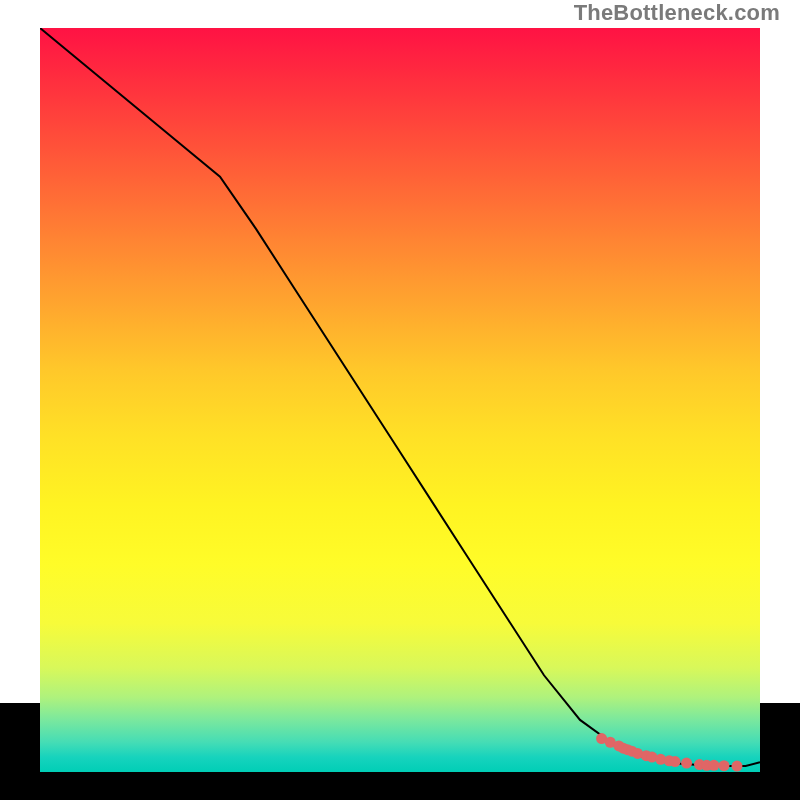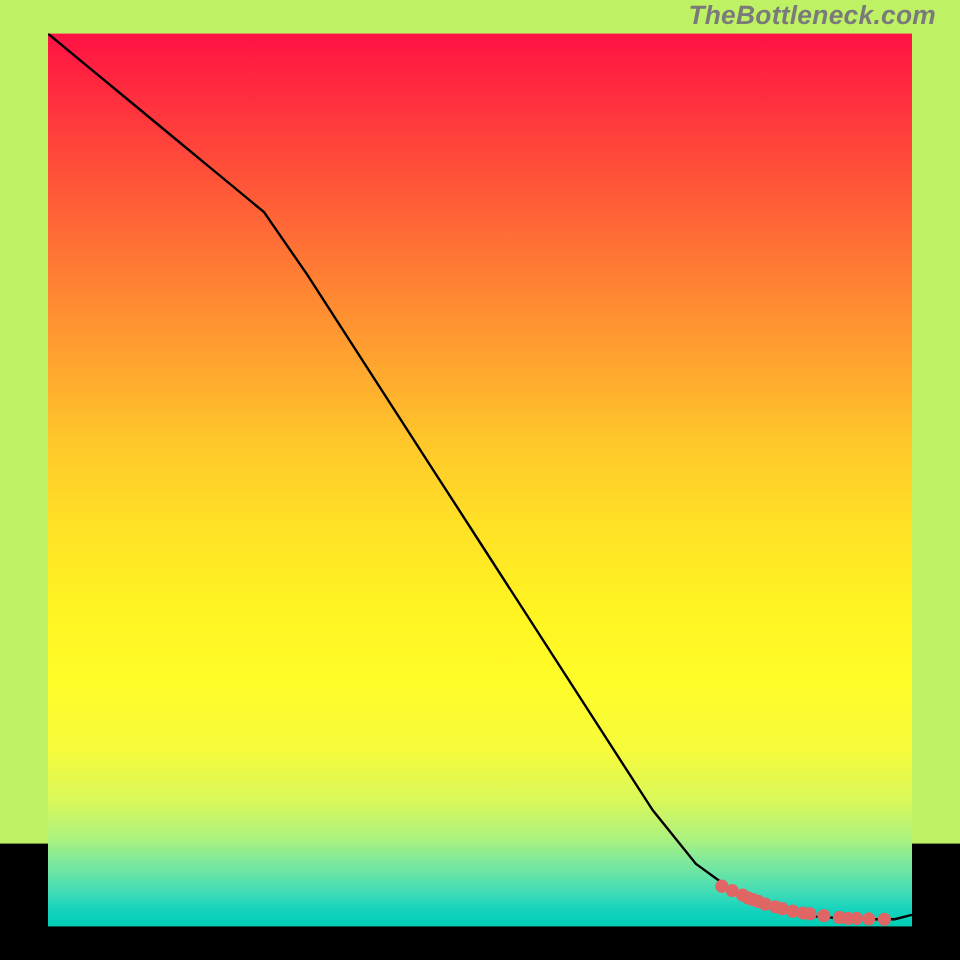--- a/index.html
+++ b/index.html
@@ -8,22 +8,21 @@
     width: 800px;
     height: 800px;
     background: #000;
     font-family: Arial, Helvetica, sans-serif;
     overflow: hidden;
   }
   .frame {
     position: relative;
     width: 800px;
     height: 703px;
-    background: #bef264;
-    font-style: italic;
+    background: #ffffff;
   }
   .watermark {
     position: absolute;
     top: 0;
     right: 20px;
     color: #7a7a7a;
     font-size: 22px;
     font-weight: 600;
     letter-spacing: 0.2px;
   }

